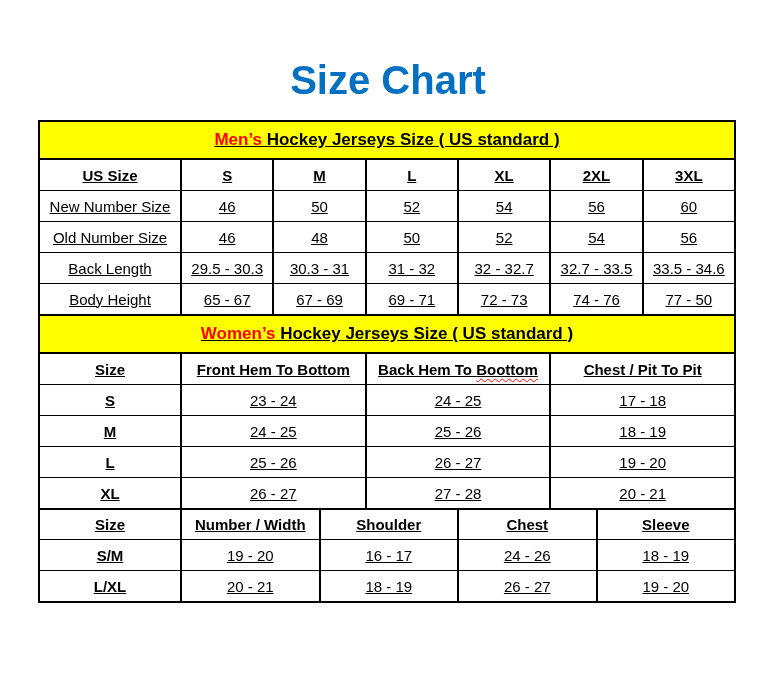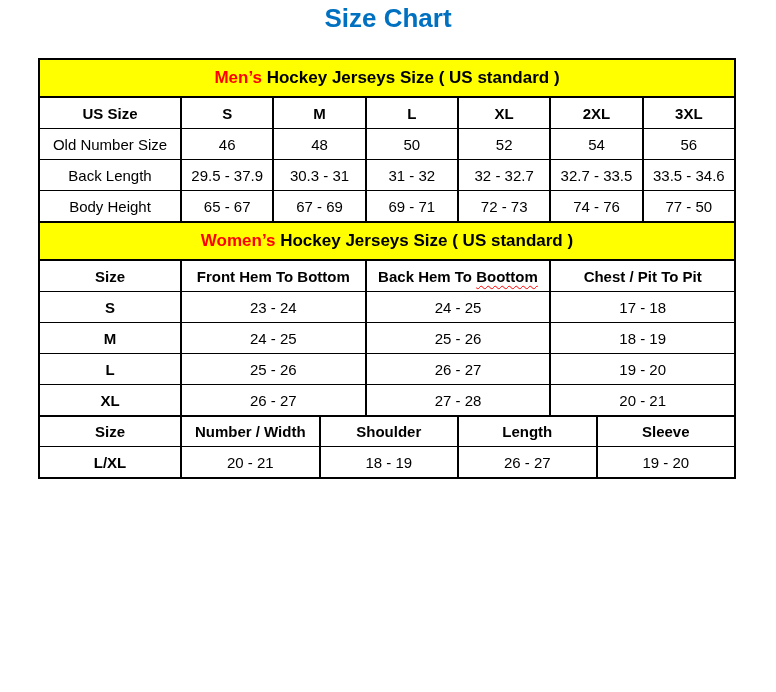--- a/index.html
+++ b/index.html
@@ -11,35 +11,37 @@
     position: relative;
     width: 776px;
     height: 692px;
     background: #ffffff;
     overflow: hidden;
     font-family: "Liberation Sans", sans-serif;
     color: #000000;
   }
   .title {
     margin: 0;
+    padding-top: 62px;
     text-align: center;
-    font-size: 26px;
+    font-size: 40px;
     line-height: 36px;
     font-weight: bold;
     color: #0070C0;
     letter-spacing: 0px;
   }
   .tables {
     margin: 22px 0 0 38px;
     width: 698px;
   }
   table.size-table {
     border-collapse: collapse;
     table-layout: fixed;
     width: 698px;
+    text-decoration: underline;
   }
   .tables table.size-table + table.size-table {
     margin-top: -2px;
   }
   table.size-table td,
   table.size-table th {
     border: 1px solid #000000;
     border-left-width: 2px;
     border-right-width: 2px;
     height: 30px;
@@ -108,31 +110,40 @@
         <tr>
           <th>US Size</th>
           <th>S</th>
           <th>M</th>
           <th>L</th>
           <th>XL</th>
           <th>2XL</th>
           <th>3XL</th>
         </tr>
         <tr>
+          <td class="row-label">New Number Size</td>
+          <td>46</td>
+          <td>50</td>
+          <td>52</td>
+          <td>54</td>
+          <td>56</td>
+          <td>60</td>
+        </tr>
+        <tr>
           <td class="row-label">Old Number Size</td>
           <td>46</td>
           <td>48</td>
           <td>50</td>
           <td>52</td>
           <td>54</td>
           <td>56</td>
         </tr>
         <tr>
           <td class="row-label">Back Length</td>
-          <td>29.5 - 37.9</td>
+          <td>29.5 - 30.3</td>
           <td>30.3 - 31</td>
           <td>31 - 32</td>
           <td>32 - 32.7</td>
           <td>32.7 - 33.5</td>
           <td>33.5 - 34.6</td>
         </tr>
         <tr>
           <td class="row-label">Body Height</td>
           <td>65 - 67</td>
           <td>67 - 69</td>
@@ -196,22 +207,29 @@
           <col>
           <col>
           <col>
           <col>
       </colgroup>
       <tbody>
         <tr>
           <th>Size</th>
           <th>Number / Width</th>
           <th>Shoulder</th>
-          <th>Length</th>
+          <th>Chest</th>
           <th>Sleeve</th>
+        </tr>
+        <tr>
+          <th>S/M</th>
+          <td>19 - 20</td>
+          <td>16 - 17</td>
+          <td>24 - 26</td>
+          <td>18 - 19</td>
         </tr>
         <tr>
           <th>L/XL</th>
           <td>20 - 21</td>
           <td>18 - 19</td>
           <td>26 - 27</td>
           <td>19 - 20</td>
         </tr>
       </tbody>
     </table>

